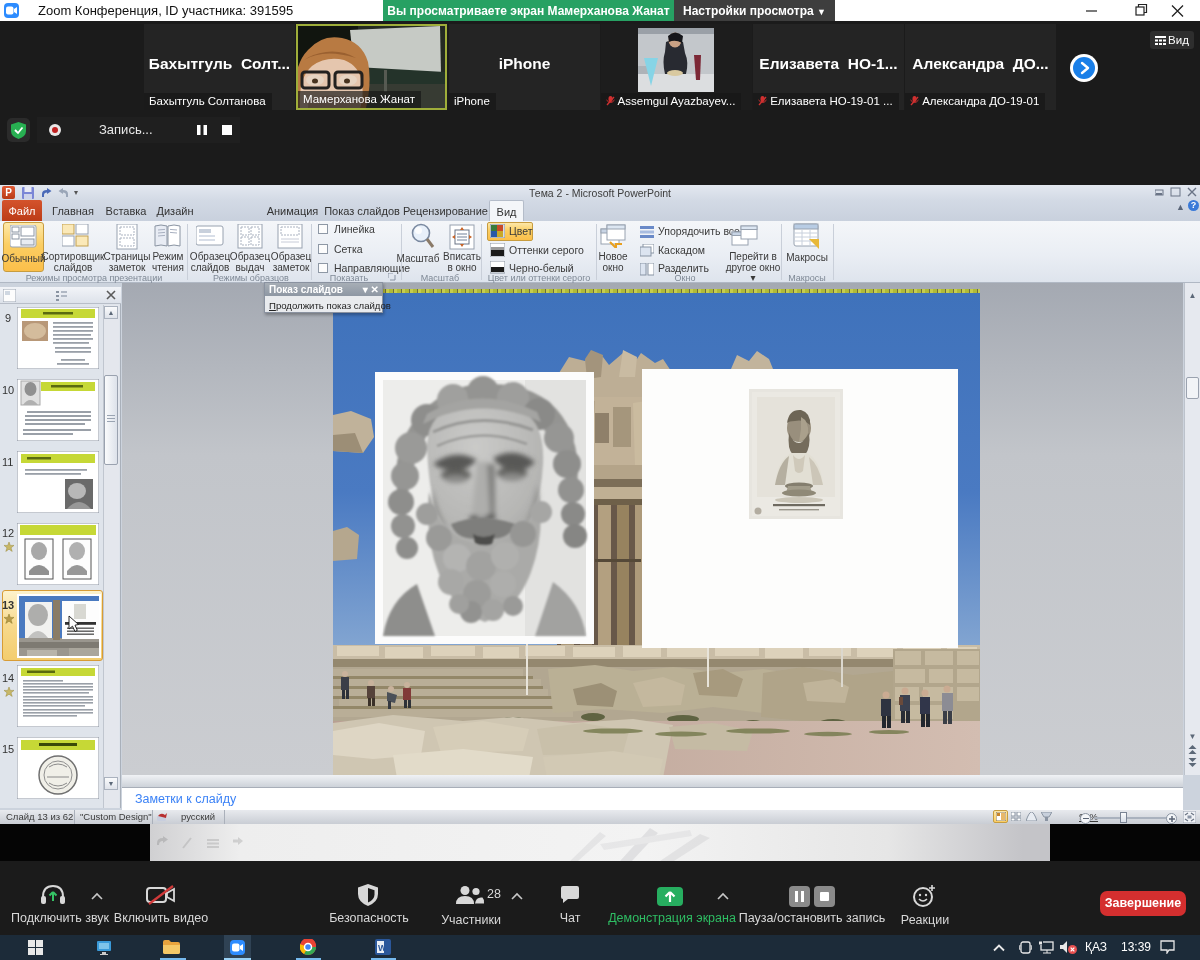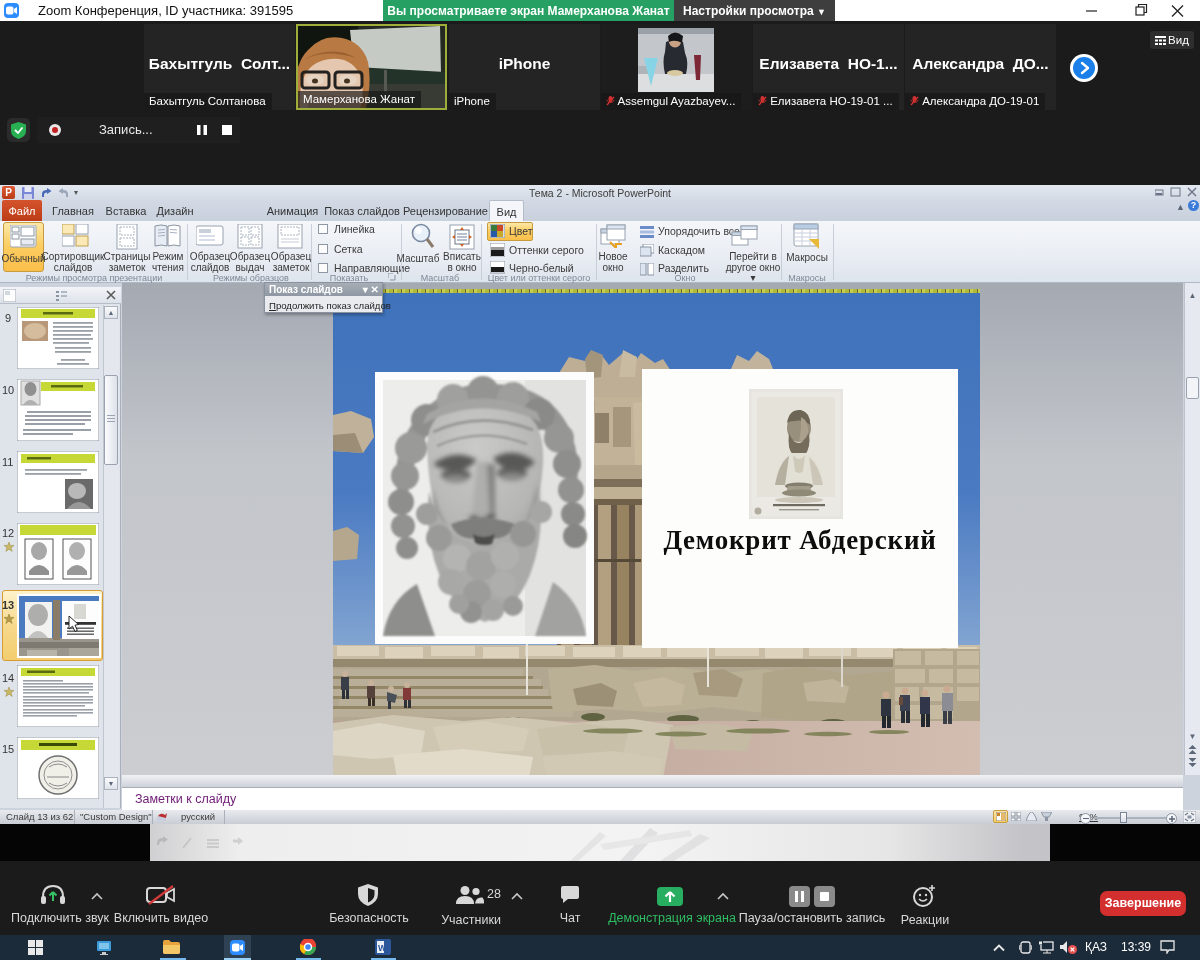--- a/index.html
+++ b/index.html
@@ -822,33 +822,32 @@
         <ellipse cx="466" cy="200" rx="17" ry="3.5" fill="#8f8977"></ellipse>
         <ellipse cx="466" cy="207" rx="24" ry="3" fill="#cbc6b8"></ellipse>
 
         <rect x="440" y="211" width="52" height="2.2" fill="#6e6a60"></rect>
         <rect x="446" y="216" width="40" height="1.4" fill="#9a968c"></rect>
         <circle cx="425" cy="218" r="3.5" fill="#b2aca0"></circle>
       </g>
     </svg>
 
     <div class="abs" style="left:309px; top:232px; width:316px; text-align:center; font-family:'Liberation Serif',serif; font-weight:bold; color:#0d0d0d;">
-      <div style="font-size:27px; letter-spacing:0.8px;">Демокрит Абдерский</div>
     </div>
   </div>
 
   <div class="abs" style="left:264px; top:97px; width:119px; height:31px; background:#e9ebee; border:1px solid #8a92a0; box-shadow:1px 2px 3px rgba(0,0,0,0.3);">
     <div class="abs" style="left:0; top:0; width:100%; height:13px; background:linear-gradient(#a7aeb6,#8e97a3); color:#fff; font-size:10px; font-weight:bold; padding-left:4px; line-height:13px;">Показ слайдов <span style="float:right; margin-right:3px; color:#fff;">▾ ✕</span></div>
     <div class="abs" style="left:4px; top:17px; font-size:9.6px; color:#222; white-space:nowrap;"><u>П</u>родолжить показ слайдов</div>
   </div>
 
   <div class="abs" style="left:122px; top:590px; width:1061px; height:12px; background:linear-gradient(#f0f2f5,#cdd2d9);"></div>
 
   <div class="abs" style="left:122px; top:602px; width:1061px; height:23px; background:#fff; border-top:1px solid #a8aeb8;">
-    <div style="margin:4px 0 0 13px; font-size:12.5px; color:#701a75;">Заметки к слайду</div>
+    <div style="margin:4px 0 0 13px; font-size:12.5px; color:#3b82f6;">Заметки к слайду</div>
   </div>
 
   <div class="abs" style="left:0; top:625px; width:1200px; height:14px; background:linear-gradient(#e8eaee,#c9cdd4); font-size:9.5px; color:#3a3a3a;">
     <div class="abs" style="left:6px; top:1px;">Слайд 13 из 62</div>
     <div class="abs" style="left:74px; top:0; width:1px; height:14px; background:#aab0ba;"></div>
     <div class="abs" style="left:80px; top:1px;">"Custom Design"</div>
     <div class="abs" style="left:152px; top:0; width:1px; height:14px; background:#aab0ba;"></div>
     <svg class="abs" style="left:157px; top:2px;" width="11" height="10">
         <rect x="0" y="4" width="9" height="5" rx="1" fill="#c8cede"></rect>
         <path d="M1 4 Q4 0 8 3 L10 1 L9 6 L5 5 Z" fill="#b83030"></path>

